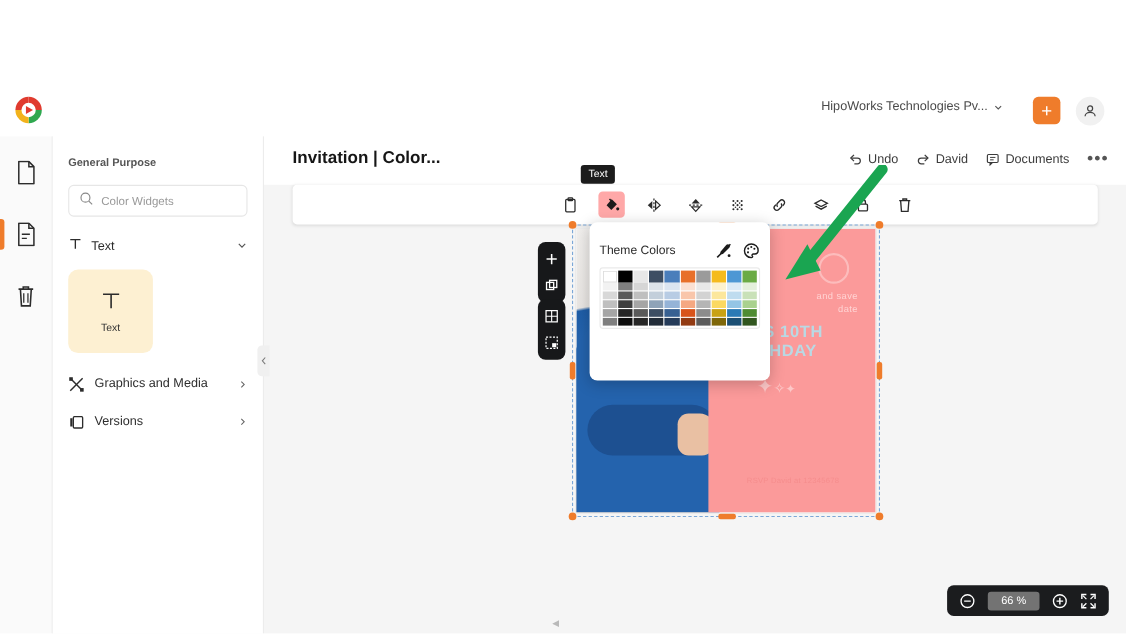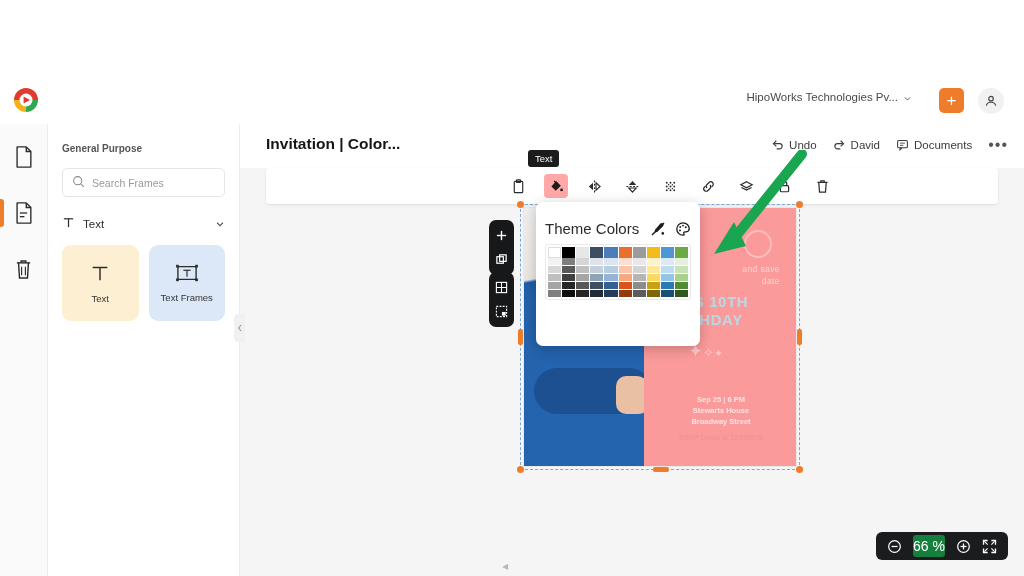--- a/index.html
+++ b/index.html
@@ -207,42 +207,42 @@
     background:#ffffff; border-radius:7px; box-shadow:0 3px 14px rgba(0,0,0,.22);
     z-index:25; padding:8px 9px;
   }
   .cp-top { display:flex; align-items:center; gap:8px; }
   .cp-sw { width:24px; height:24px; border-radius:4px; background:#fb9a9a; cursor:pointer; }
   .cp-hex {
     flex:1; height:22px; background:#f7f7f7; border-radius:3px;
     display:flex; align-items:center; padding:0 7px; font-size:9.5px; color:#3a3a3a;
   }
   .cp-row2 { display:flex; align-items:center; margin-top:10px; }
-  .cp-row2 .tc { font-size:15px; color:#2b2b2b; flex:1; }
+  .cp-row2 .tc { font-size:11px; color:#2b2b2b; flex:1; }
   .cp-row2 .ic { width:16px; height:16px; margin-left:9px; cursor:pointer; }
   .grid-wrap {
     margin-top:7px; border:1px solid #eaeaea; border-radius:3px; padding:2px;
   }
   .grid { display:grid; grid-template-columns:repeat(10,1fr); gap:1px; }
   .sw { width:100%; height:7px; cursor:pointer; }
   .grid.head .sw { height:11px; }
 
   
   .arrow { position:absolute; left:690px; top:150px; z-index:40; pointer-events:none; }
 
   
   .zoombar {
     position:absolute; right:16px; bottom:16px; height:28px;
     background:#1b1c1e; border-radius:6px;
     display:flex; align-items:center; gap:11px; padding:0 11px; z-index:20;
   }
   .zb-ic { width:15px; height:15px; cursor:pointer; }
   .zval {
-    background:#15803d; border-radius:3px; color:#fff; font-size:14px;
-    padding:3px 0; cursor:pointer;
+    background:#737373; border-radius:3px; color:#fff; font-size:10px;
+    padding:3px 12px; cursor:pointer;
   }
   .hscroll {
     position:absolute; left:262px; bottom:8px; width:740px; height:6px;
   }
   .hscroll .arw { position:absolute; font-size:8px; color:#b9b9b9; }
 </style>
 </head>
 <body>
 
 <div class="app">
@@ -310,21 +310,21 @@
   <div class="panel">
     <div class="sub">General Purpose</div>
 
     <div class="widget-search">
       <span>
         <svg width="13" height="13" viewBox="0 0 16 16">
             <circle cx="7" cy="7" r="5" stroke="#888" stroke-width="1.3" fill="none"></circle>
             <line x1="10.8" y1="10.8" x2="14.5" y2="14.5" stroke="#888" stroke-width="1.3"></line>
           </svg>
       </span>
-      <span class="ph">Search Frames</span>
+      <span class="ph">Color Widgets</span>
     </div>
 
     <div class="group-head">
       <span>
         <svg width="13" height="13" viewBox="0 0 14 14">
             <line x1="2" y1="3" x2="12" y2="3" stroke="#2c2c2c" stroke-width="1.3"></line>
             <line x1="7" y1="3" x2="7" y2="12" stroke="#2c2c2c" stroke-width="1.3"></line>
           </svg>
       </span>
       <span class="lbl">Text</span>
@@ -336,35 +336,45 @@
     </div>
 
     <div class="cards">
       <div class="card yellow">
         <svg width="22" height="22" viewBox="0 0 24 24">
             <line x1="4" y1="6" x2="20" y2="6" stroke="#2c2c2c" stroke-width="1.6"></line>
             <line x1="12" y1="6" x2="12" y2="20" stroke="#2c2c2c" stroke-width="1.6"></line>
           </svg>
         <span class="cl">Text</span>
       </div>
-      <div class="card blue">
-        <svg width="24" height="20" viewBox="0 0 26 22">
-          <rect x="3" y="4" width="20" height="14" fill="none" stroke="#2c2c2c" stroke-width="1.5" rx="1"></rect>
-          <line x1="9" y1="8" x2="17" y2="8" stroke="#2c2c2c" stroke-width="1.3"></line>
-            <line x1="13" y1="8" x2="13" y2="15" stroke="#2c2c2c" stroke-width="1.3"></line>
-          <rect x="1" y="2" width="3" height="3" fill="#2c2c2c"></rect>
-            <rect x="22" y="2" width="3" height="3" fill="#2c2c2c"></rect>
-          <rect x="1" y="17" width="3" height="3" fill="#2c2c2c"></rect>
-            <rect x="22" y="17" width="3" height="3" fill="#2c2c2c"></rect>
-        </svg>
-        <span class="cl">Text Frames</span>
-      </div>
     </div>
 
     <div class="nav-list">
+      <div class="nav-row">
+        <svg width="15" height="15" viewBox="0 0 16 16">
+            <line x1="2" y1="2" x2="14" y2="14" stroke="#2c2c2c" stroke-width="1.4"></line>
+            <line x1="14" y1="2" x2="2" y2="14" stroke="#2c2c2c" stroke-width="1.4"></line>
+            <rect x="1" y="1" width="3.5" height="3.5" fill="#2c2c2c"></rect>
+            <rect x="11.5" y="11.5" width="3.5" height="3.5" fill="#2c2c2c"></rect>
+          </svg>
+        <span class="nl">Graphics and Media</span>
+        <svg width="9" height="9" viewBox="0 0 12 12">
+            <polyline points="4.5,2.5 8,6 4.5,9.5" fill="none" stroke="#666" stroke-width="1.3"></polyline>
+          </svg>
+      </div>
+      <div class="nav-row">
+        <svg width="15" height="15" viewBox="0 0 16 16">
+            <rect x="5" y="3" width="9" height="11" fill="none" stroke="#2c2c2c" stroke-width="1.3" rx="1"></rect>
+            <rect x="2" y="4.5" width="2.2" height="8" fill="#2c2c2c"></rect>
+          </svg>
+        <span class="nl">Versions</span>
+        <svg width="9" height="9" viewBox="0 0 12 12">
+            <polyline points="4.5,2.5 8,6 4.5,9.5" fill="none" stroke="#666" stroke-width="1.3"></polyline>
+          </svg>
+      </div>
     </div>
   </div>
 
   <div class="panel-collapse">
     <svg width="6" height="10" viewBox="0 0 8 12">
         <polyline points="5.5,2 2,6 5.5,10" fill="none" stroke="#7a7a7a" stroke-width="1.3"></polyline>
       </svg>
   </div>
 
   <div class="ed-head">
@@ -479,21 +489,20 @@
       <div class="photo">
         <div class="shirt"></div>
         <div class="arm"></div>
         <div class="hand"></div>
       </div>
       <div class="pink">
         <div class="swirl"></div>
         <div class="t-save">and save<br>date</div>
         <div class="t-big">S 10TH<br>HDAY</div>
         <div class="stars"><span>✦</span><span>✧</span><span>✦</span></div>
-        <div class="t-when">Sep 25 | 6 PM<br>Stewarts House<br>Broadway Street</div>
         <div class="t-rsvp">RSVP David at 12345678</div>
       </div>
     </div>
 
     <div class="sel-frame">
       <div class="hdl c" style="left:-4px;top:-4px;"></div>
       <div class="hdl c" style="right:-4px;top:-4px;"></div>
       <div class="hdl c" style="left:-4px;bottom:-4px;"></div>
       <div class="hdl c" style="right:-4px;bottom:-4px;"></div>
       <div class="hdl bar" style="left:132px;top:-3px;width:16px;height:5px;"></div>

